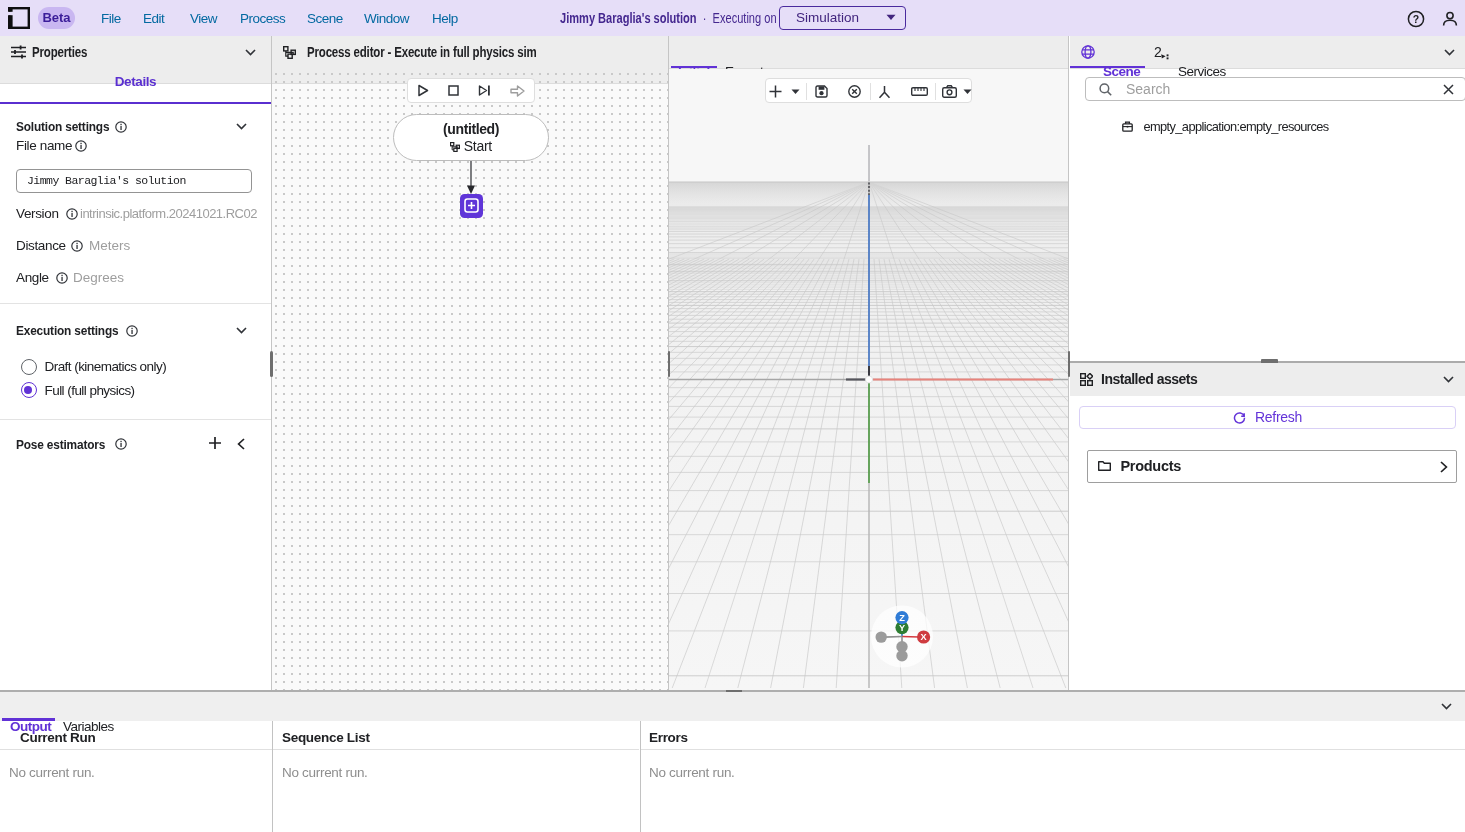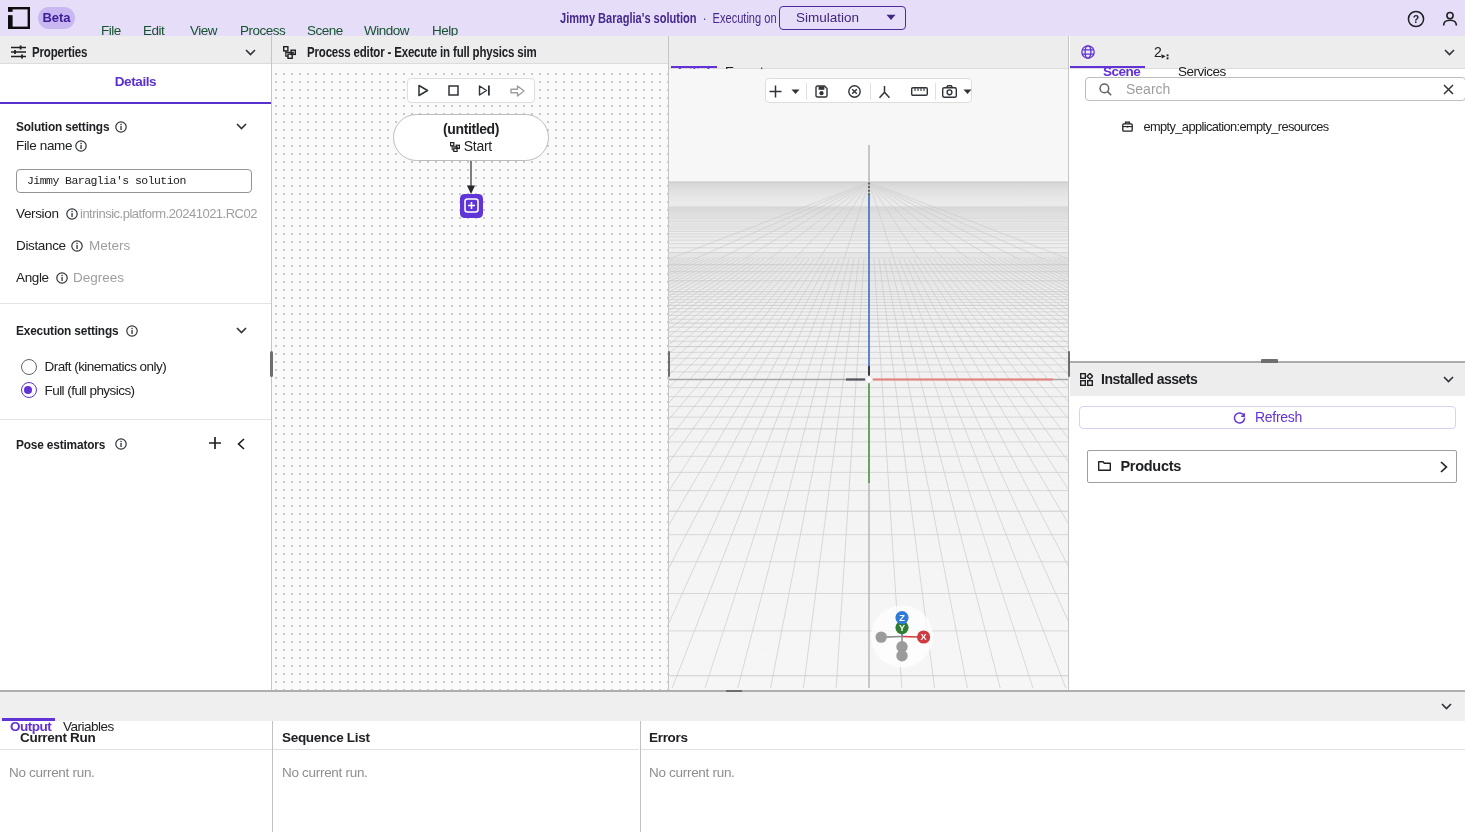--- a/index.html
+++ b/index.html
@@ -2,28 +2,28 @@
 <html><head>
 <meta charset="utf-8">
 <title>Flowstate</title>
 <style>
 * { margin:0; padding:0; box-sizing:border-box; }
 html,body { width:1465px; height:832px; overflow:hidden; }
 body { font-family:"Liberation Sans", sans-serif; color:#202124; background:#fff; position:relative; }
 .abs { position:absolute; }
 
 #topbar { position:absolute; left:0; top:0; width:1465px; height:36px; background:#e6def8; }
-#topbar .menu { position:absolute; top:12px; height:31px; line-height:37px; font-size:13.5px; letter-spacing:-0.5px; color:#14532d; }
+#topbar .menu { position:absolute; top:0; height:31px; line-height:37px; font-size:13.5px; letter-spacing:-0.5px; color:#0369a1; }
 .betapill { position:absolute; left:38px; top:7px; width:37px; height:22px; border-radius:11px; background:#c9b7f1; color:#3b1d99; font-size:13px; font-weight:700; text-align:center; line-height:22px; }
 #soltitle { position:absolute; top:0; left:560px; color:#44278f; height:36px; line-height:37px; font-size:14px; transform:scaleX(0.79); transform-origin:0 50%; white-space:nowrap; }
 #soltitle b { color:#44278f; font-weight:700; }
 #simsel { position:absolute; left:779px; top:6px; width:127px; height:24px; border:1.6px solid #4a2a9e; border-radius:4px; color:#42257e; font-size:13.5px; font-weight:500; line-height:21px; padding-left:16px; }
 #simsel svg { position:absolute; right:9px; top:7px; }
 
-.phead { position:absolute; top:0; height:28px; background:#ededed; border-bottom:1px solid #dcdcdc; }
+.phead { position:absolute; top:0; height:48px; background:#ededed; border-bottom:1px solid #dcdcdc; }
 .phead .t { position:absolute; top:0; height:31px; line-height:32px; font-size:14px; font-weight:600; letter-spacing:-0.2px; color:#202124; transform:scaleX(0.82); transform-origin:0 50%; white-space:nowrap; }
 
 #left { position:absolute; left:0; top:36px; width:272px; height:654px; background:#fff; border-right:1px solid #c5c5c5; }
 .lbl { font-size:13.5px; letter-spacing:-0.35px; color:#202124; }
 .graytxt { color:#9e9e9e; }
 .sechead { font-size:13.5px; font-weight:700; letter-spacing:-0.2px; color:#202124; transform:scaleX(0.88); transform-origin:0 50%; white-space:nowrap; }
 
 .radio { position:absolute; width:16px; height:16px; border-radius:50%; border:1.8px solid #5f6368; }
 .radio.sel { border-color:#6132d6; }
 .radio.sel::after { content:""; position:absolute; left:2.6px; top:2.6px; width:8px; height:8px; border-radius:50%; background:#6132d6; }

